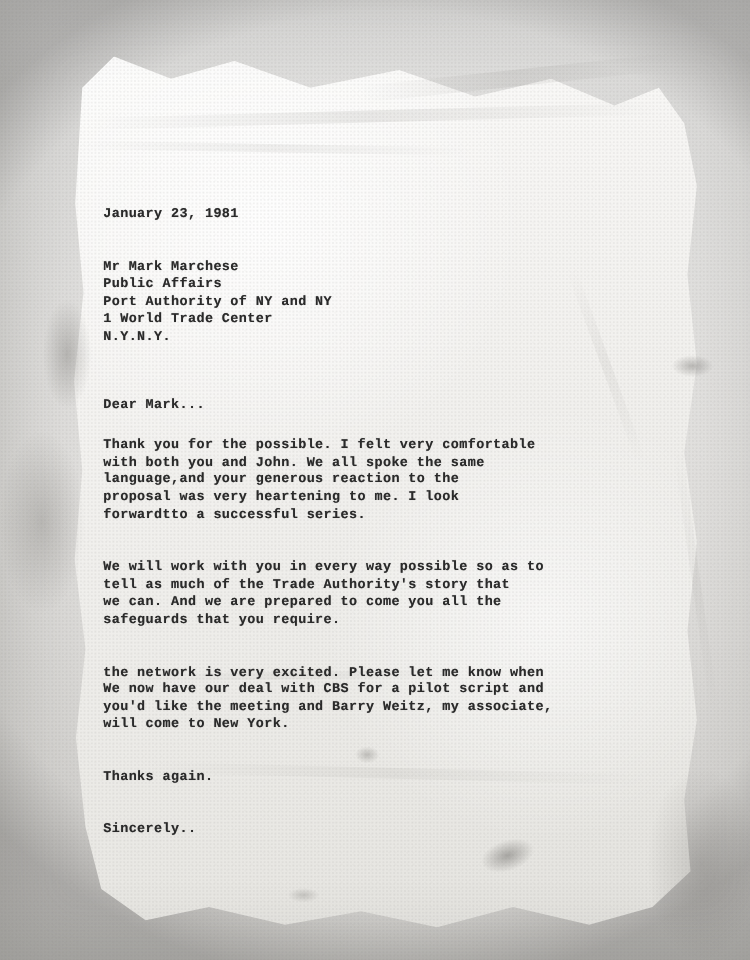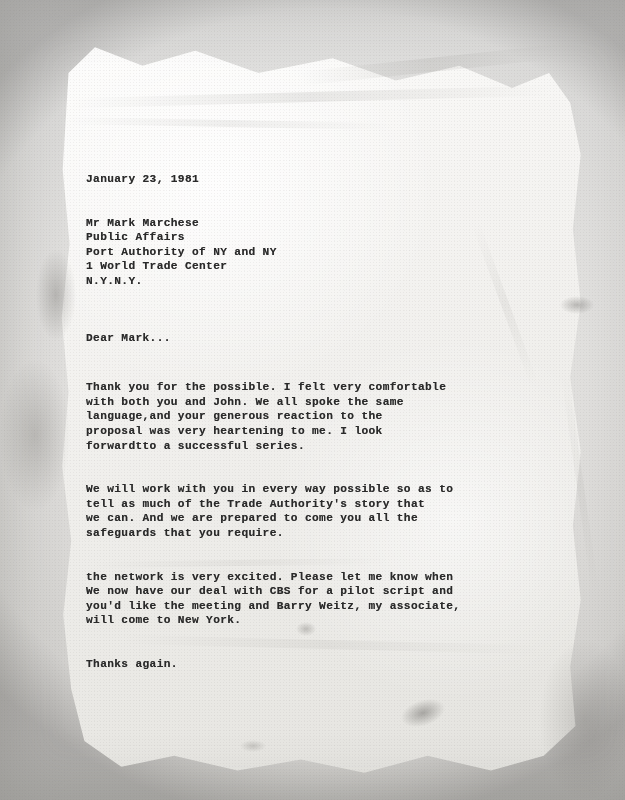--- a/index.html
+++ b/index.html
@@ -90,21 +90,21 @@
     line-height: 14.6px;
     letter-spacing: 0.35px;
     font-weight: 700;
     text-shadow: 0 0 0.6px rgba(40,40,40,0.55);
     -webkit-font-smoothing: none;
   }
   .letter .line { white-space: pre; }
 
   .date { margin-bottom: 29px; }
   .addr { margin-bottom: 42px; }
-  .salutation { margin-bottom: 35px; }
+  .salutation { margin-bottom: 19px; }
   .para { margin-bottom: 29px; }
   .thanks { margin-bottom: 29px; }
   .signoff { margin-bottom: 0; }
 
   .edge-shadow {
     position: absolute;
     inset: 0;
     pointer-events: none;
     box-shadow: inset 0 0 60px rgba(120,118,114,0.30);
   }
@@ -174,15 +174,18 @@
       <div class="line">the network is very excited. Please let me know when</div>
       <div class="line">We now have our deal with CBS for a pilot script and</div>
       <div class="line">you'd like the meeting and Barry Weitz, my associate,</div>
       <div class="line">will come to New York.</div>
     </div>
 
     <div class="thanks">
       <div class="line">Thanks again.</div>
     </div>
 
+    <div class="signoff">
+      <div class="line">Sincerely..</div>
+    </div>
 
   </div>
 </div>
 
 </body></html>

